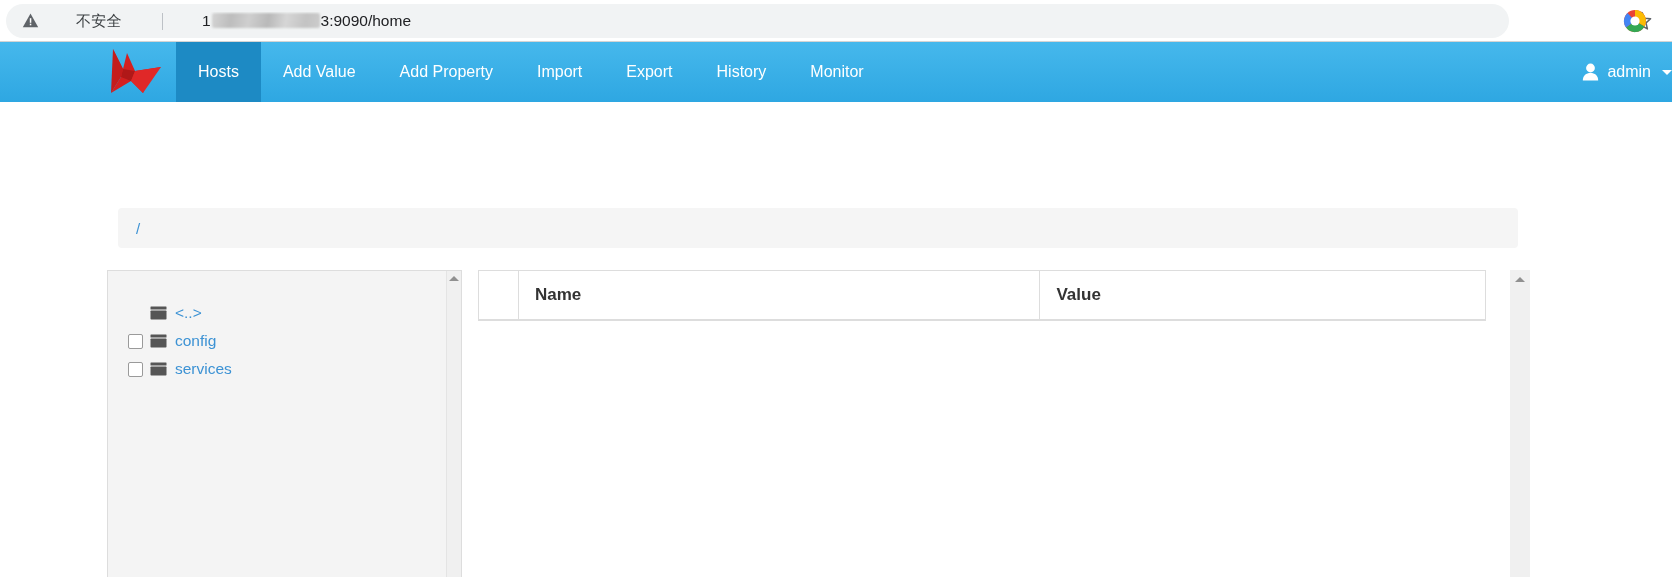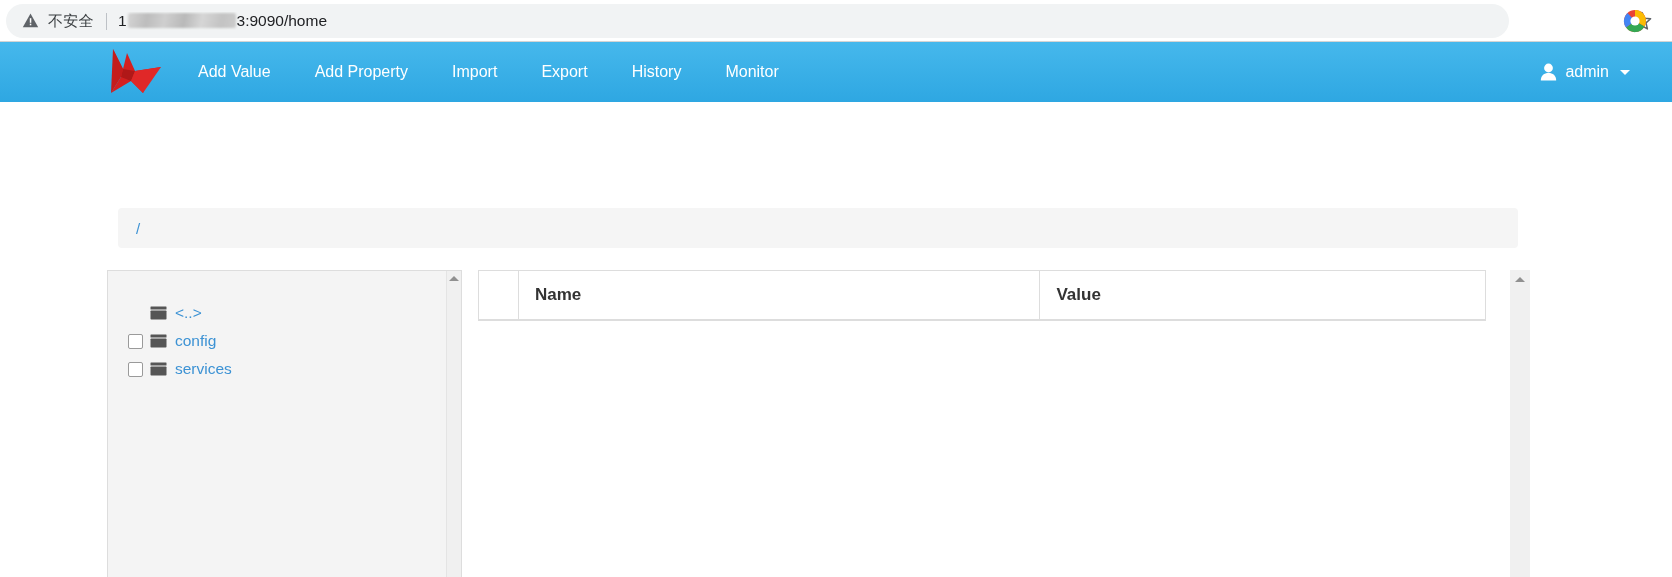--- a/index.html
+++ b/index.html
@@ -19,20 +19,21 @@
   }
   .omnibox {
     position: absolute;
     left: 6px; top: 4px;
     width: 1503px; height: 34px;
     background: #f1f3f4;
     border-radius: 17px;
     display: flex;
     align-items: center;
     padding: 0 14px 0 16px;
+    gap: 28px;
   }
   .warn-icon {
     width: 17px; height: 17px;
     flex: 0 0 auto;
     margin-right: 9px;
     position: relative;
     top: -1px;
   }
   .warn-icon svg { display: block; }
   .security-text {
@@ -106,21 +107,20 @@
     font-size: 16px;
     white-space: nowrap;
     cursor: pointer;
     text-decoration: none;
   }
   .nav-item.active { background: #1d8ac4; }
   .nav-right {
     margin-left: auto;
     display: flex;
     align-items: center;
-    padding-right: 42px;
     color: #ffffff;
     font-size: 16px;
     cursor: pointer;
     gap: 3px;
   }
   .user-icon { margin-right: 5px; display: flex; align-items: center; }
   .caret {
     display: inline-block;
     width: 0; height: 0;
     margin-left: 8px;
@@ -279,20 +279,21 @@
   <div class="brand">
     <svg width="62" height="50" viewBox="0 0 62 50">
       <path d="M8 2 L18 22 L22 6 L30 24 L56 20 L44 30 L38 46 L26 34 L6 46 L16 30 Z" fill="#d42020"></path>
       <path d="M18 22 L30 24 L26 34 L16 30 Z" fill="#b01818"></path>
       <path d="M30 24 L56 20 L38 46 L26 34 Z" fill="#e02828"></path>
       <path d="M8 2 L18 22 L16 30 L6 46 Z" fill="#c41c1c"></path>
     </svg>
   </div>
 
   <div class="nav-items">
+    <a class="nav-item active" href="#">Hosts</a>
     <a class="nav-item" href="#">Add Value</a>
     <a class="nav-item" href="#">Add Property</a>
     <a class="nav-item" href="#">Import</a>
     <a class="nav-item" href="#">Export</a>
     <a class="nav-item" href="#">History</a>
     <a class="nav-item" href="#">Monitor</a>
   </div>
 
   <div class="nav-right">
     <span class="user-icon">

